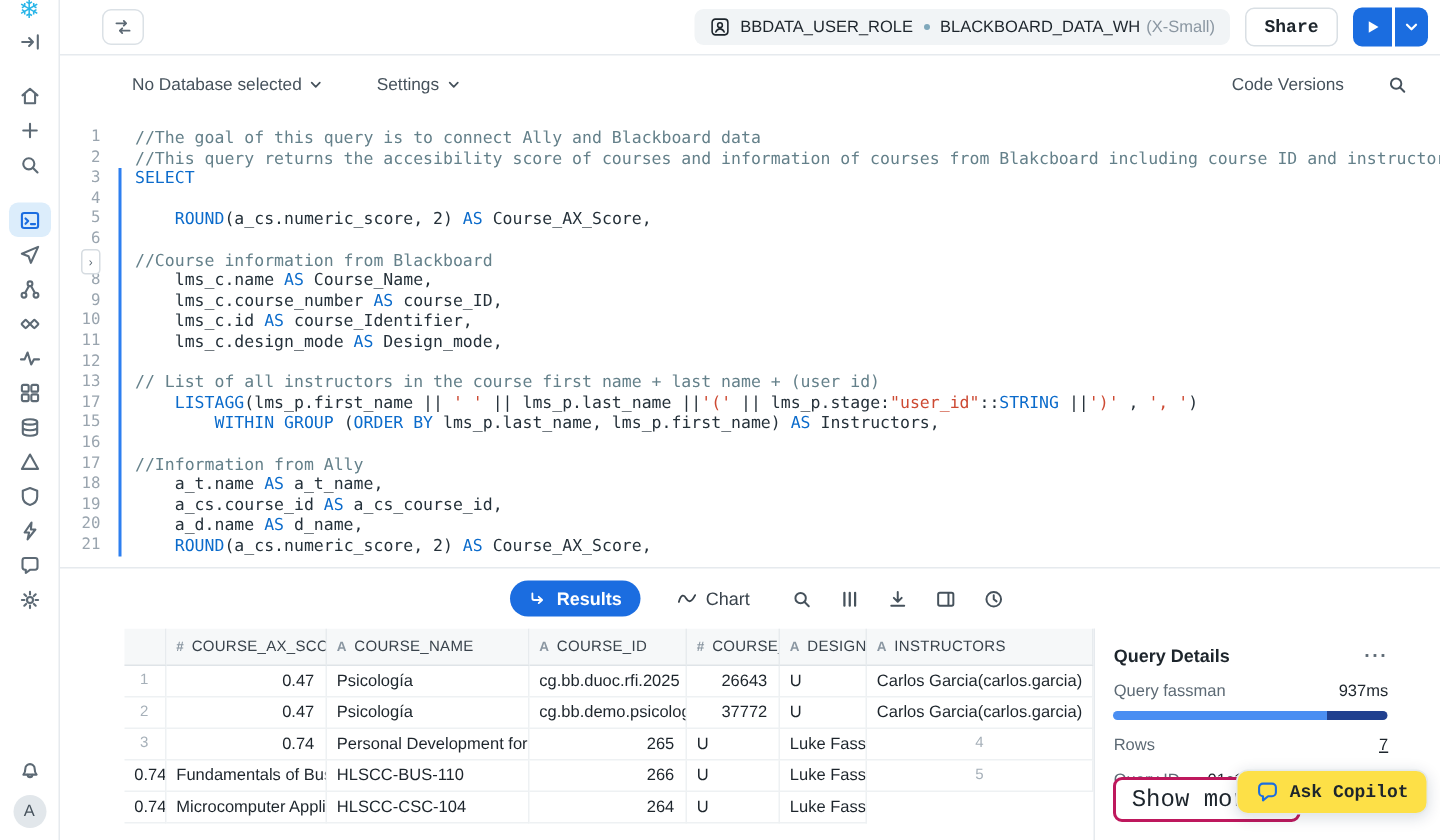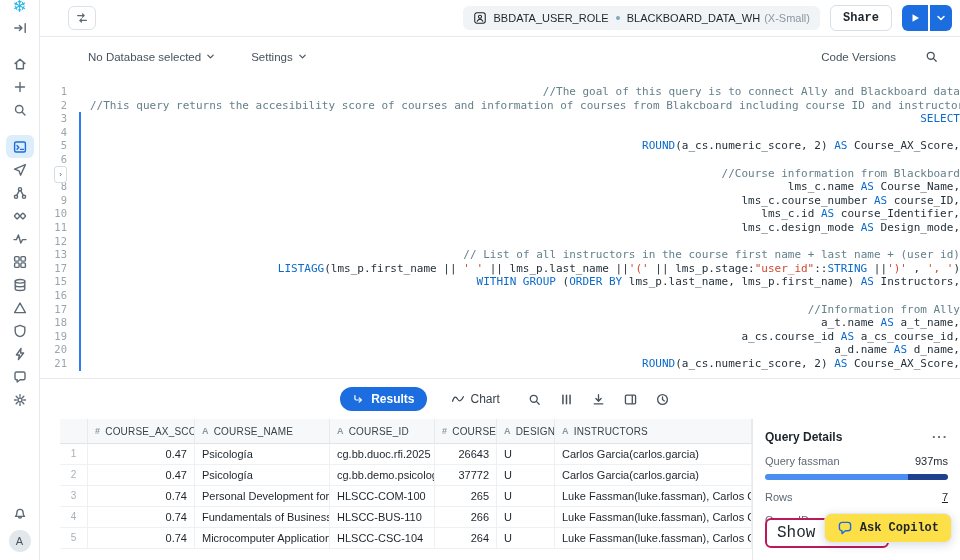--- a/index.html
+++ b/index.html
@@ -56,21 +56,21 @@
   .dd { display:flex; align-items:center; gap:5px; cursor:pointer; }
   .dd-first { margin-right:12px; }
   .icon-btn { width:22px; height:22px; display:flex; align-items:center; justify-content:center; color:#46525c; }
 
   
   .editor { position:relative; height:302px; min-height:302px; display:flex;
     font-family:"DejaVu Sans Mono", monospace; font-size:11px; line-height:13.6px; overflow:hidden; }
   .gutter { width:36px; min-width:36px; padding-top:9px; color:#9aa5af; text-align:right; }
   .gutter .ln { height:13.6px; padding-right:9px; font-size:10.5px; }
   .code { flex:1; padding:9px 0 0 14px; white-space:pre; overflow:hidden; color:#25313a; }
-  .cl { height:13.6px;text-align:right; }
+  .cl { height:13.6px; }
   .tok-k { color:#0b6bcb; }
   .tok-c { color:#64808a; }
   .tok-s { color:#cd4a33; }
   .tok-d { color:#25313a; }
   .stmt { position:absolute; left:39px; top:36px; width:2px; height:259px; background:#2d7ff0; }
   .expand-handle { position:absolute; left:14px; top:90px; width:13px; height:17px; background:#fff;
     border:1px solid #d6dce1; border-radius:3px; font-size:8px; color:#5d6a75;
     display:flex; align-items:center; justify-content:center; cursor:pointer;
     font-family:"Liberation Sans", sans-serif; }
 
@@ -458,21 +458,20 @@
               <div class="td rownum">2</div>
               <div class="td num">0.47</div>
               <div class="td">Psicología</div>
               <div class="td">cg.bb.demo.psicologia</div>
               <div class="td num">37772</div>
               <div class="td">U</div>
               <div class="td">Carlos Garcia(carlos.garcia)</div>
               <div class="td rownum">3</div>
               <div class="td num">0.74</div>
               <div class="td">Personal Development for Col</div>
-              <div class="td">HLSCC-COM-100</div>
               <div class="td num">265</div>
               <div class="td">U</div>
               <div class="td">Luke Fassman(luke.fassman), Carlos Garcia</div>
               <div class="td rownum">4</div>
               <div class="td num">0.74</div>
               <div class="td">Fundamentals of Business</div>
               <div class="td">HLSCC-BUS-110</div>
               <div class="td num">266</div>
               <div class="td">U</div>
               <div class="td">Luke Fassman(luke.fassman), Carlos Garcia</div>

